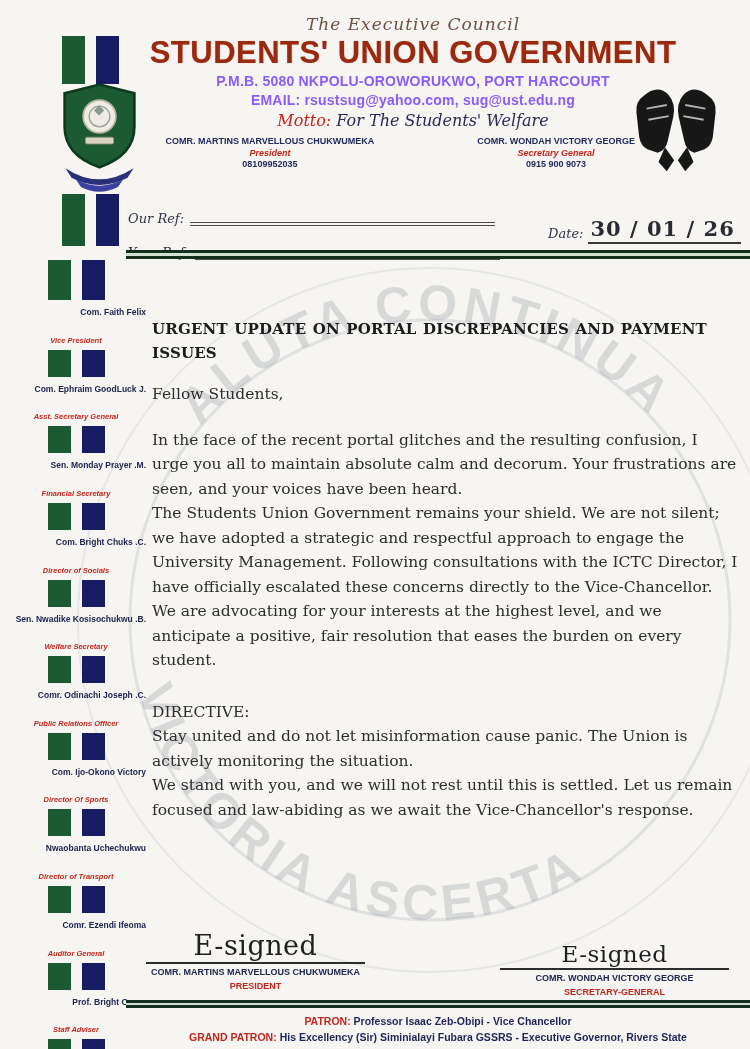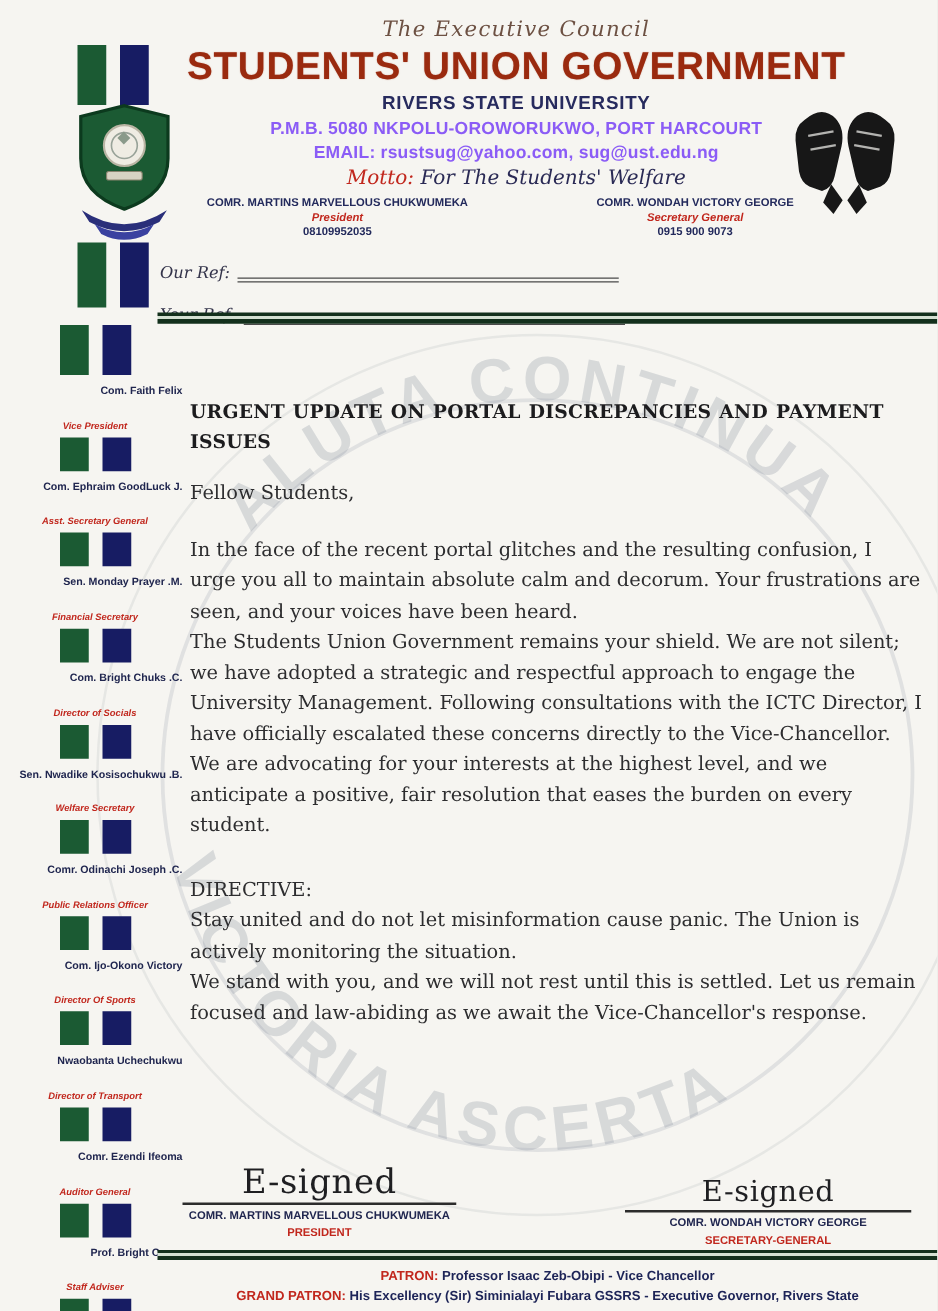--- a/index.html
+++ b/index.html
@@ -138,21 +138,20 @@
       <line x1="18" y1="30" x2="40" y2="26"></line>
         <line x1="20" y1="42" x2="42" y2="38"></line>
       <line x1="82" y1="30" x2="60" y2="26"></line>
         <line x1="80" y1="42" x2="58" y2="38"></line>
     </g>
   </svg>
 
   <header class="head-center">
     <div class="script-title">The Executive Council</div>
     <h1 class="org-name">STUDENTS' UNION GOVERNMENT</h1>
-    <div class="uni">RIVERS STATE UNIVERSITY</div>
     <div class="addr">P.M.B. 5080 NKPOLU-OROWORUKWO, PORT HARCOURT</div>
     <div class="email">EMAIL: rsustsug@yahoo.com, sug@ust.edu.ng</div>
     <div class="motto">
       <span class="m-label">Motto:</span>
       <span>For The Students' Welfare</span>
     </div>
     <div class="contacts">
       <div class="contact">
         <div class="c-name">COMR. MARTINS MARVELLOUS CHUKWUMEKA</div>
         <div class="c-title">President</div>
@@ -168,20 +167,24 @@
 
   <div class="refs">
     <div class="ref-line">
       <span>Our Ref:</span>
       <span class="ref-underline dbl"></span>
     </div>
     <div class="ref-line">
       <span>Your Ref:</span>
       <span class="ref-underline sgl"></span>
     </div>
+  </div>
+  <div class="date-block">
+    <span class="date-label">Date:</span>
+    <span class="date-value">30 / 01 / 26</span>
   </div>
 
   <div class="rule rule-top"></div>
 
   <aside class="sidebar">
     <div class="flagbars h40 lead">
         <span class="bar g"></span>
         <span class="bar b"></span>
       </div>
     <div>

